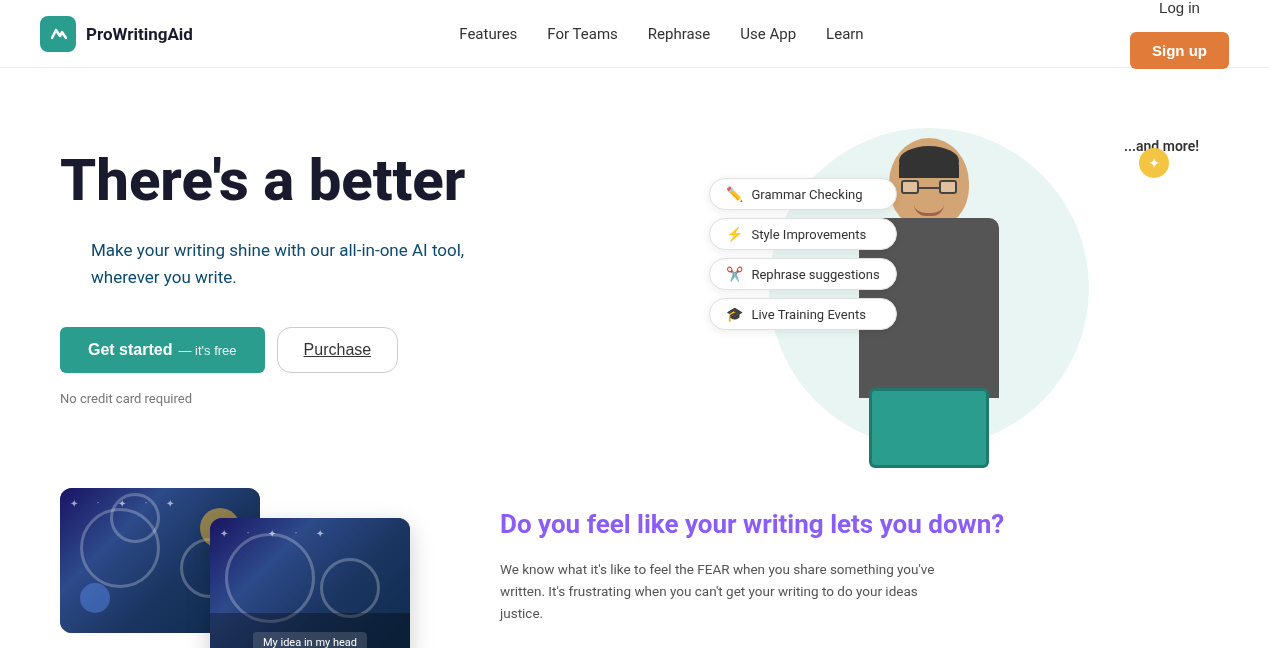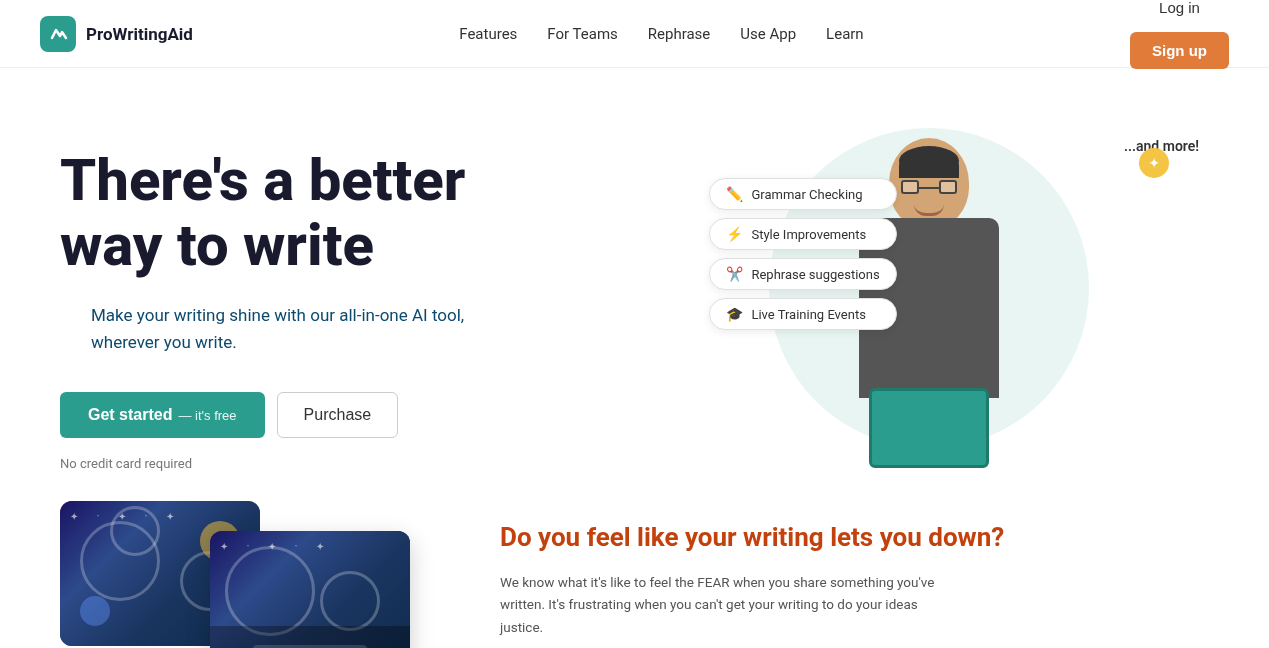--- a/index.html
+++ b/index.html
@@ -128,23 +128,24 @@
     .btn-get-started .free-label {
       font-size: 13px;
       font-weight: 400;
       opacity: 0.9;
     }
     .btn-purchase {
       background: #fff;
       color: #333;
       border: 1.5px solid #ccc;
       padding: 13px 26px;
-      border-radius: 6px;
+      border-radius: 14px;
       font-size: 16px;
       cursor: pointer;
+      text-decoration: underline;
     }
     .no-cc {
       font-size: 13px;
       color: #777;
     }
 
     
     .hero-right {
       flex: 1;
       max-width: 500px;
@@ -345,21 +346,21 @@
       white-space: nowrap;
     }
 
     .lower-right {
       flex: 1;
       padding-top: 20px;
     }
     .lower-title {
       font-size: 26px;
       font-weight: 700;
-      color: #c2410c;
+      color: #8b5cf6;
       margin-bottom: 16px;
       line-height: 1.3;
     }
     .lower-desc {
       font-size: 13.5px;
       color: #555;
       line-height: 1.65;
       max-width: 460px;
     }
   </style>
@@ -387,21 +388,20 @@
   <div class="nav-actions">
     <button class="btn-login">Log in</button>
     <button class="btn-signup">Sign up</button>
   </div>
 </nav>
 
 <section class="hero">
   <div class="hero-left">
     <h1 class="hero-title">
       <span>There's a better</span><br>
-      <span>way to write</span>
     </h1>
     <p class="hero-subtitle">Make your writing shine with our all-in-one AI tool, wherever you write.</p>
     <div class="hero-buttons">
       <button class="btn-get-started">
         <span>Get started</span>
         <span class="free-label">— it's free</span>
       </button>
       <button class="btn-purchase">Purchase</button>
     </div>
     <p class="no-cc">No credit card required</p>

